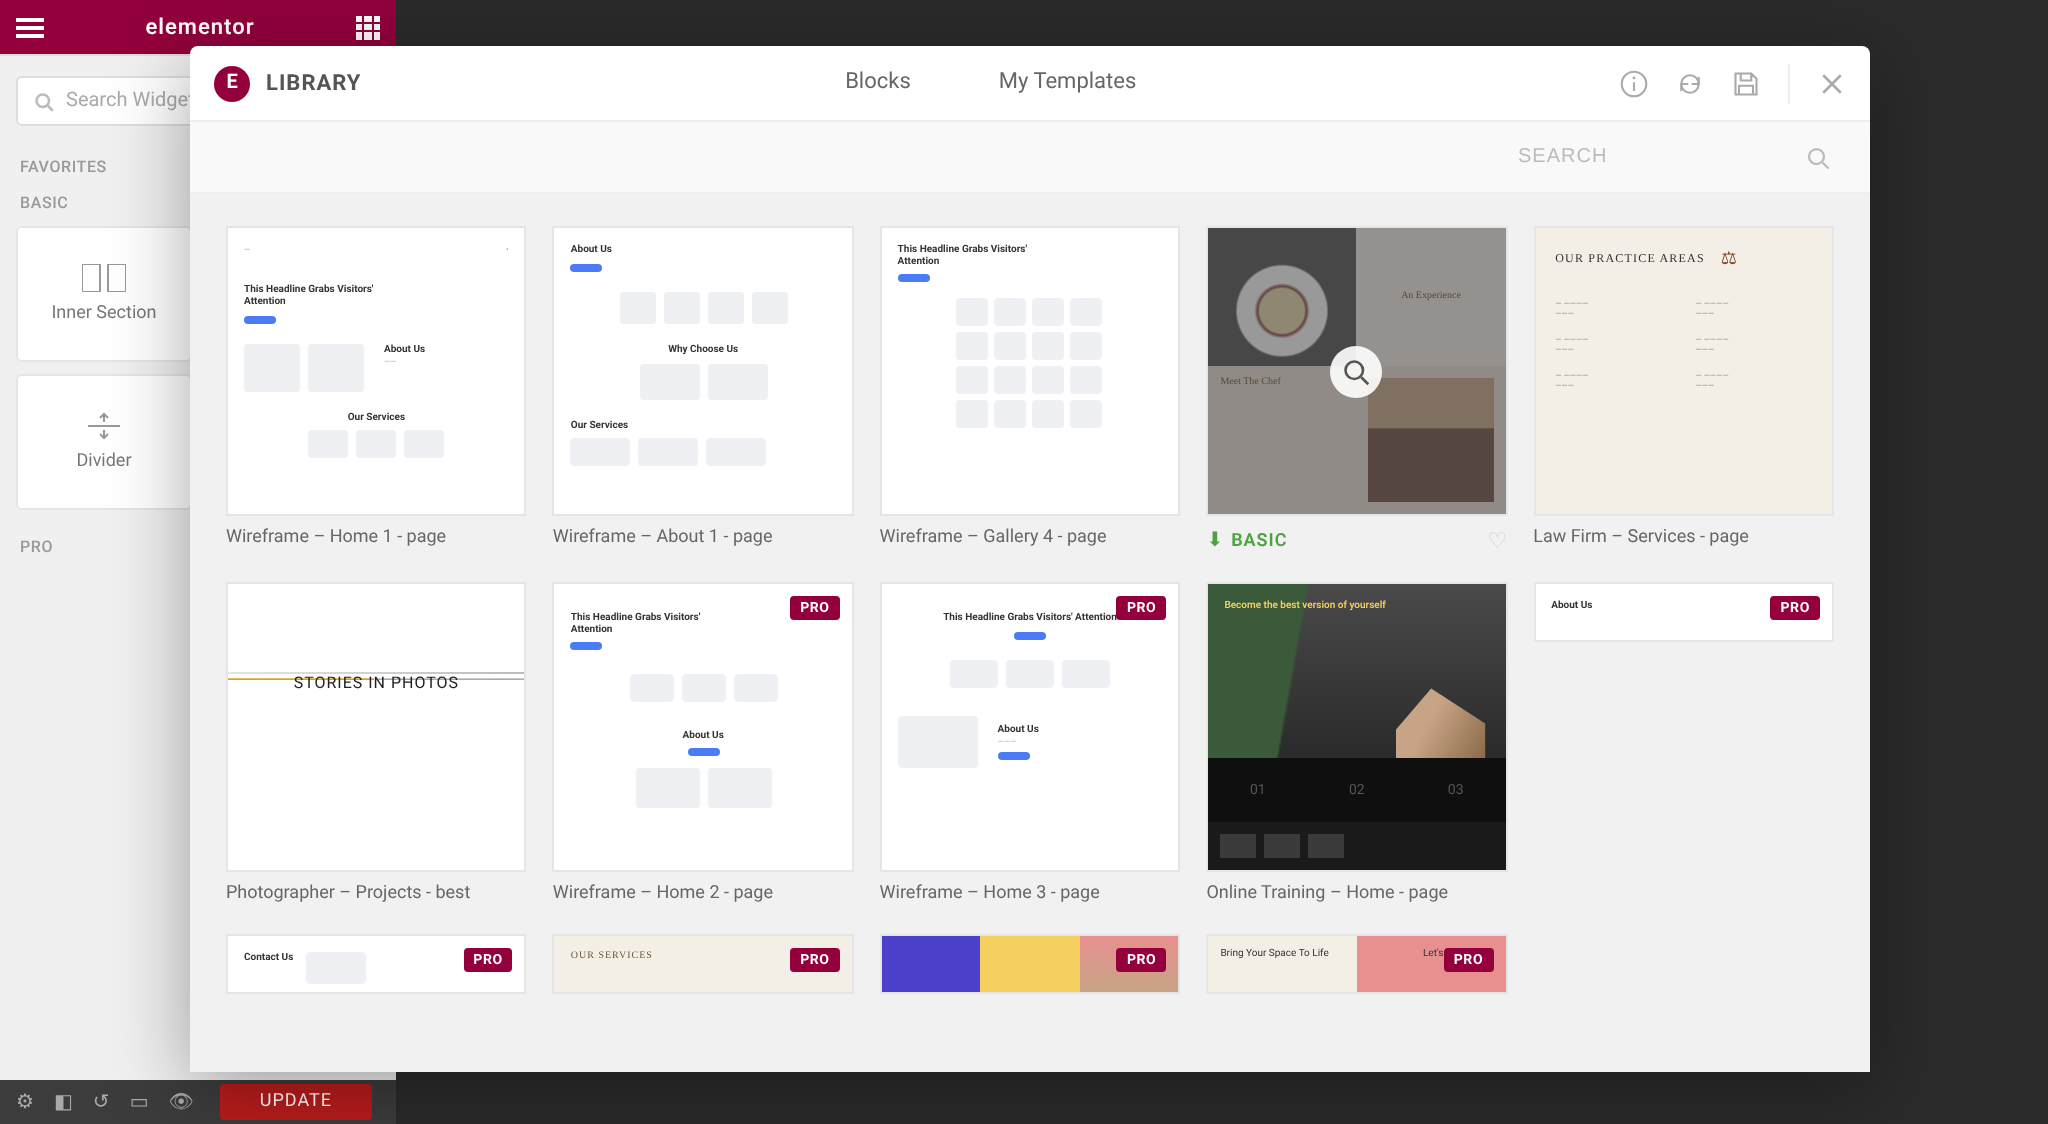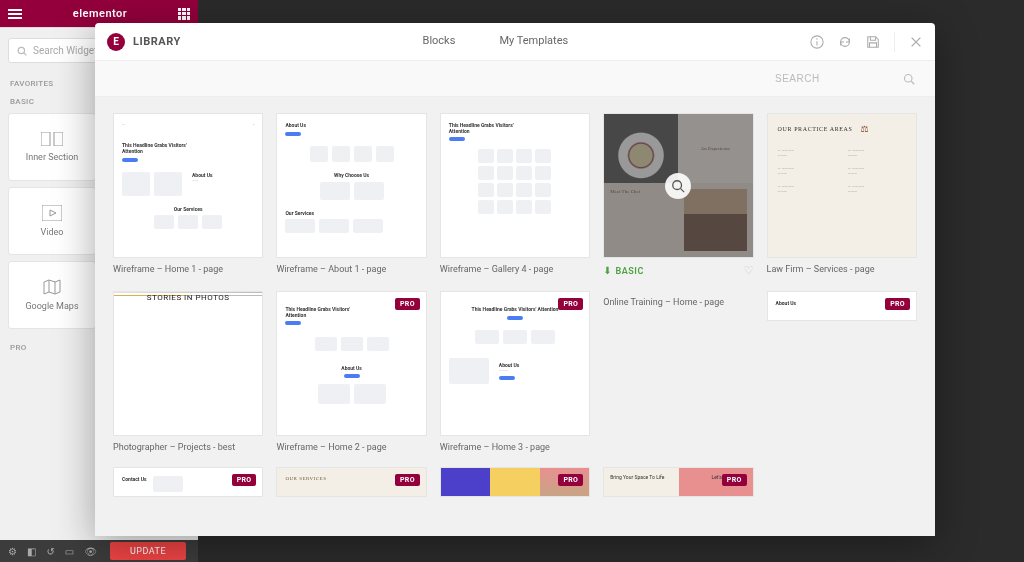--- a/index.html
+++ b/index.html
@@ -20,39 +20,39 @@
     .bg-tabs { display: flex; height: 28px; background: #fff; border-bottom: 1px solid #ddd; }
     .bg-tab { flex: 1; text-align: center; font-size: 9px; line-height: 28px; color: #888; border-bottom: 2px solid transparent; }
     .bg-tab.active { color: #93003c; border-bottom-color: #ccc; font-weight: 500; }
     .bg-search { margin: 10px 8px; padding: 6px 8px; background: #fff; border: 1px solid #ddd; border-radius: 3px; display: flex; align-items: center; gap: 6px; font-size: 10px; color: #aaa; }
     .bg-cat { font-size: 8px; color: #999; padding: 6px 10px 3px; font-weight: 500; letter-spacing: 0.3px; }
     .bg-widgets { display: grid; grid-template-columns: 1fr 1fr; gap: 6px; padding: 4px 8px; }
     .bg-widget { background: #fff; border: 1px solid #e5e5e5; border-radius: 3px; height: 68px; display: flex; flex-direction: column; align-items: center; justify-content: center; gap: 6px; font-size: 9px; color: #777; }
     .bg-widget .wic { color: #999; }
     .bg-footer { position: absolute; bottom: 0; left: 0; width: 198px; height: 22px; background: #3c3c3c; display: flex; align-items: center; gap: 10px; padding: 0 8px; }
     .bg-footer .fic { color: #aaa; font-size: 10px; }
-    .bg-footer .update { background: #ef4444; color: #fff; font-size: 9px; padding: 4px 20px; border-radius: 2px; letter-spacing: 0.5px; margin-left: auto; margin-right: 4px; }
+    .bg-footer .update { background: #b91c1c; color: #fff; font-size: 9px; padding: 4px 20px; border-radius: 2px; letter-spacing: 0.5px; margin-left: auto; margin-right: 4px; }
 
     
     .modal { position: absolute; left: 95px; top: 23px; width: 840px; height: 513px; background: #fff; border-radius: 4px; box-shadow: 0 8px 40px rgba(0,0,0,0.35); display: flex; flex-direction: column; }
     .modal-header { display: flex; align-items: center; height: 38px; border-bottom: 1px solid #eee; padding: 0 12px 0 12px; }
     .logo-badge { width: 18px; height: 18px; border-radius: 50%; background: #93003c; color: #fff; display: flex; align-items: center; justify-content: center; font-size: 10px; font-weight: bold; margin-right: 8px; }
     .modal-title { font-size: 11px; font-weight: 700; letter-spacing: 0.5px; color: #555; }
     .modal-tabs { display: flex; margin-left: auto; margin-right: auto; height: 100%; }
     .modal-tab { padding: 0 22px; font-size: 11px; color: #666; display: flex; align-items: center; border-bottom: 3px solid transparent; cursor: pointer; }
     .modal-tab.active { border-bottom-color: #93003c; color: #333; font-weight: 500; }
     .header-icons { display: flex; gap: 14px; align-items: center; color: #bbb; }
     .header-icons .divider { width: 1px; height: 20px; background: #eee; }
     .icon-btn { cursor: pointer; color: #aaa; display: inline-flex; }
 
     .modal-sub { height: 36px; background: #f9f9f9; display: flex; align-items: center; padding: 0 20px; border-bottom: 1px solid #eee; }
     .filters { display: flex; gap: 18px; font-size: 9px; color: #888; letter-spacing: 0.3px; }
     .filters .vdiv { width: 1px; height: 12px; background: #ddd; margin: 0 4px; }
     .filters .fav { display: flex; align-items: center; gap: 5px; }
-    .search-wrap { margin-left: auto; display: flex; align-items: flex-start; gap: 8px; font-size: 10px; color: #bbb; }
+    .search-wrap { margin-left: auto; display: flex; align-items: flex-start; gap: 24px; font-size: 10px; color: #bbb; }
     .search-wrap input { border: none; background: transparent; font-size: 10px; color: #888; outline: none; width: 120px; }
     .search-wrap input::placeholder { color: #bbb; letter-spacing: 0.5px; }
 
     .templates-area { flex: 1; overflow: auto; background: #f1f1f1; padding: 16px 18px; }
     .templates-grid { display: grid; grid-template-columns: repeat(5, 1fr); gap: 13px; }
     .card { display: flex; flex-direction: column; }
     .thumb { background: #fff; border: 1px solid #e5e5e5; height: 145px; position: relative; overflow: hidden; }
     .card-label { font-size: 9px; color: #666; margin-top: 6px; line-height: 1.3; display: flex; justify-content: space-between; align-items: flex-start; }
     .card-label .ins { color: #4ba23f; font-weight: 600; letter-spacing: 0.5px; font-size: 9px; }
     .dl { color: #4ba23f; margin-right: 4px; font-size: 10px; }
@@ -78,21 +78,21 @@
     .gavel { color: #7b3a1e; font-size: 9px; }
 
     
     .rest-top { display: flex; height: 48%; }
     .rest-plate { flex: 1; background: radial-gradient(circle at 50% 60%, #e6d7a8 20%, #8a3f3a 22%, #fff 25%, #fff 40%, #4a4a4a 42%); }
     .rest-txt { flex: 1; background: #f4eee6; display: flex; align-items: center; justify-content: center; font-family: Georgia, serif; font-size: 5px; color: #6b4a2a; }
     .rest-bot { display: flex; height: 52%; background: #eae1d4; }
     .rest-chef { flex: 1; background: linear-gradient(#c7a485 40%, #6b4a3a 41%); border-radius: 0 0 0 0; margin: 6px; }
 
     
-    .photo-bg { display: grid; grid-template-columns: 1fr 1fr; grid-template-rows: 55% 45%; gap: 2px; padding: 0; position: relative; }
+    .photo-bg { display: grid; grid-template-columns: 1fr 1fr; grid-template-rows: 55% 45%; gap: 2px; padding: 0; position: relative; margin-top: 44px; }
     .photo-bg .p1 { background: linear-gradient(135deg,#e5e5e5,#bbb); grid-column: 1/3; }
     .photo-bg .p2 { background: linear-gradient(#f0d070,#c89020); }
     .photo-bg .p3 { background: linear-gradient(#ddd,#999); }
     .photo-title { position: absolute; top: 40%; left: 0; right: 0; text-align: center; font-size: 8px; letter-spacing: 0.5px; color: #222; }
 
     
     .gal-bg { display: flex; flex-direction: column; padding: 10px 12px; gap: 6px; }
     .gal-txt { font-size: 5px; color: #333; text-align: center; }
     .gal-img1 { flex: 1; background: linear-gradient(#7fb5e0 50%,#e8eef5 51%,#4a6a8a); }
     .gal-img2 { flex: 1; background: linear-gradient(#f5b080 30%,#e07040 60%,#3a3a3a); }
@@ -159,27 +159,20 @@
       </div>
       <div class="bg-widget">
         <svg class="wic" width="20" height="16">
             <rect x="0" y="0" width="20" height="16" fill="none" stroke="currentColor"></rect>
             <circle cx="6" cy="5" r="2" fill="none" stroke="currentColor"></circle>
             <path d="M2 14 L8 8 L12 12 L16 7 L20 12" fill="none" stroke="currentColor"></path>
           </svg>
         <span>Image</span>
       </div>
       <div class="bg-widget">
-        <svg class="wic" width="20" height="16">
-            <rect x="0" y="0" width="20" height="16" fill="none" stroke="currentColor"></rect>
-            <path d="M8 5 L14 8 L8 11 Z" fill="none" stroke="currentColor"></path>
-          </svg>
-        <span>Video</span>
-      </div>
-      <div class="bg-widget">
         <svg class="wic" width="20" height="14">
             <path d="M10 1 L10 5 M10 9 L10 13 M2 7 L18 7" stroke="currentColor" fill="none"></path>
             <path d="M8 3 L10 1 L12 3 M8 11 L10 13 L12 11" stroke="currentColor" fill="none"></path>
           </svg>
         <span>Divider</span>
       </div>
       <div class="bg-widget">
         <svg class="wic" width="20" height="16">
             <path d="M2 3 L7 1 L13 3 L18 1 L18 13 L13 15 L7 13 L2 15 Z M7 1 L7 13 M13 3 L13 15" fill="none" stroke="currentColor"></path>
           </svg>
@@ -444,20 +437,38 @@
                   <div class="wf-sub">———</div>
                   <div class="wf-bluebtn" style="margin-top:3px"></div>
                 </div>
               </div>
           </div>
         </div>
         <div class="card-label">Wireframe – Home 3 - page</div>
       </div>
 
       <div class="card">
+        <div class="thumb">
+          <div class="pro">PRO</div>
+          <div class="ot-bg" style="height:100%">
+            <div class="ot-hero">
+                <div class="ot-txt">Become the best version of yourself</div>
+              </div>
+            <div class="ot-stats">
+                <span>01</span>
+                <span>02</span>
+                <span>03</span>
+              </div>
+            <div class="ot-foot">
+                <span></span>
+                <span></span>
+                <span></span>
+              </div>
+          </div>
+        </div>
         <div class="card-label">Online Training – Home - page</div>
       </div>
 
       <div class="card short">
         <div class="thumb">
           <div class="pro">PRO</div>
           <div class="thumb-inner">
               <div class="wf-txt">About Us</div>
             </div>
         </div>

